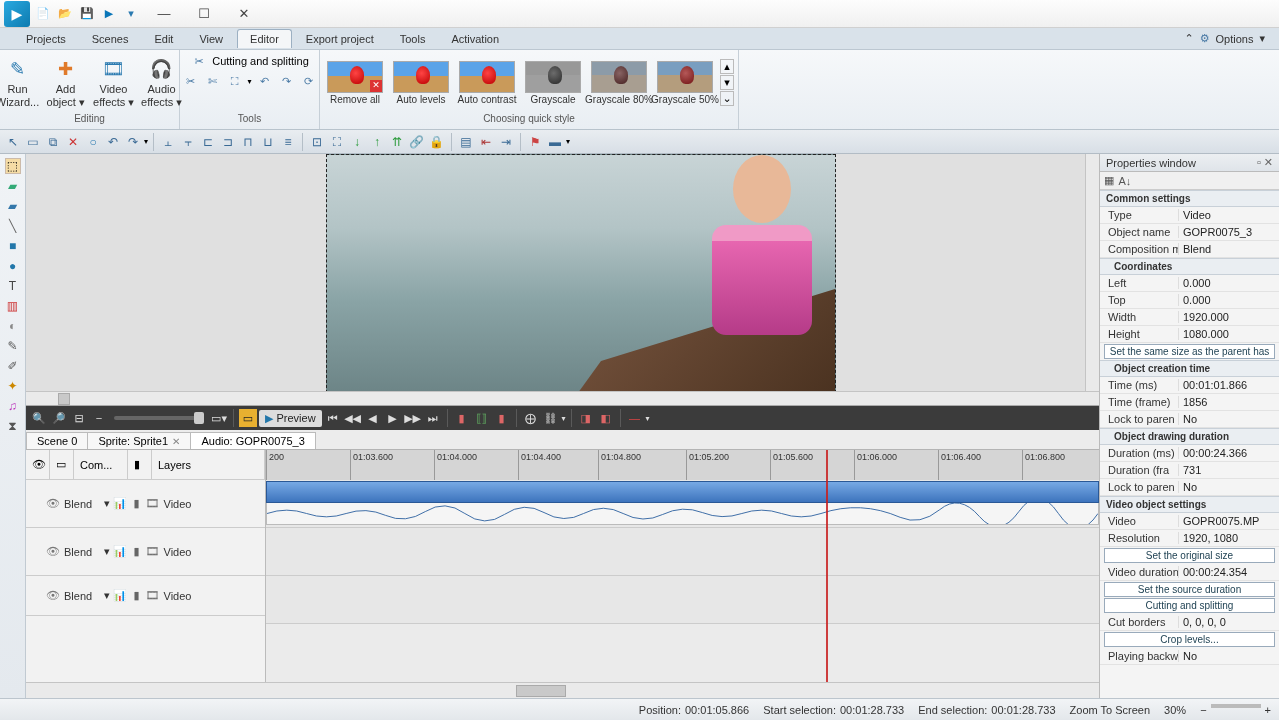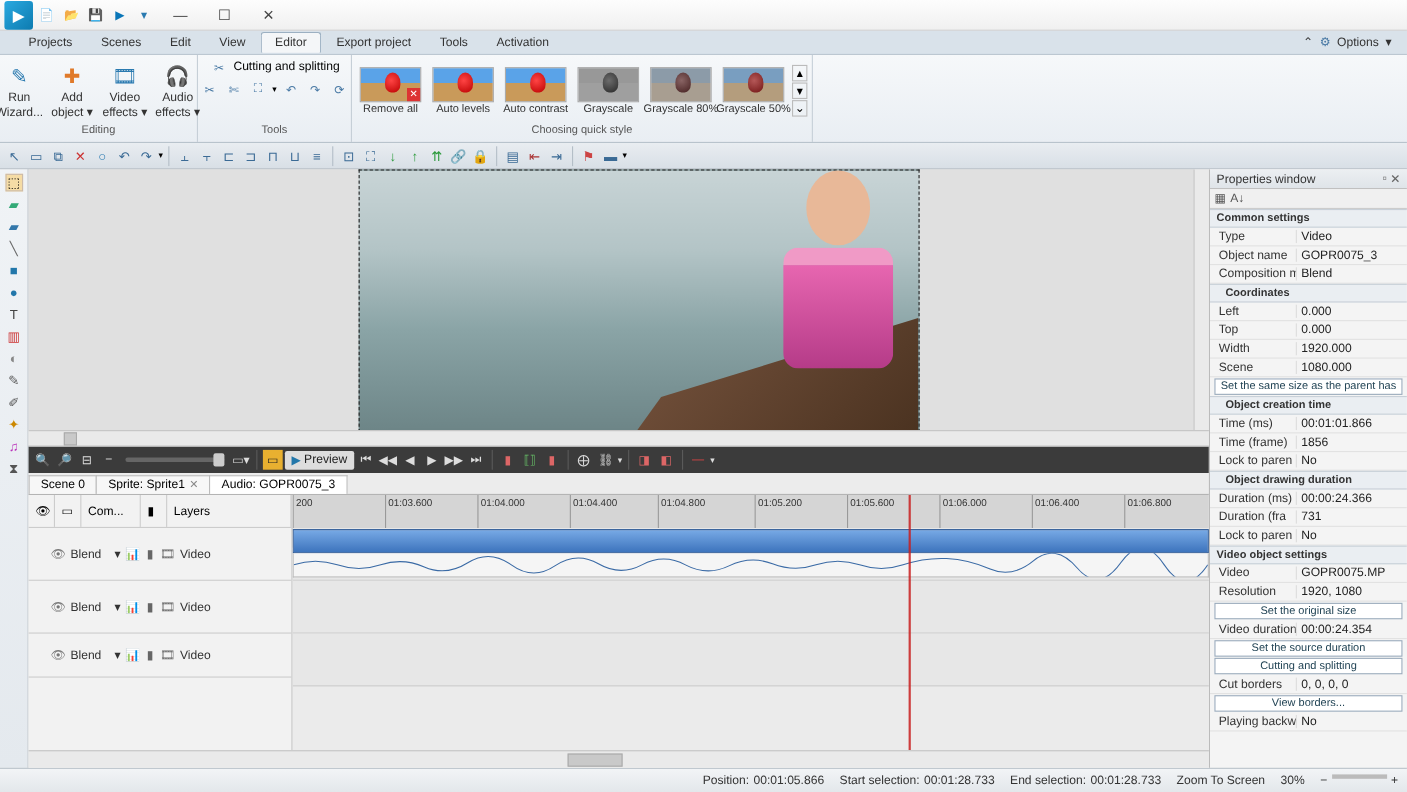--- a/index.html
+++ b/index.html
@@ -447,21 +447,21 @@
         </div>
       <div class="prow">
           <div class="pk">Top</div>
           <div class="pv">0.000</div>
         </div>
       <div class="prow">
           <div class="pk">Width</div>
           <div class="pv">1920.000</div>
         </div>
       <div class="prow">
-          <div class="pk">Scene</div>
+          <div class="pk">Height</div>
           <div class="pv">1080.000</div>
         </div>
       <div class="pbtn">Set the same size as the parent has</div>
       <div class="sect sub">Object creation time</div>
       <div class="prow">
           <div class="pk">Time (ms)</div>
           <div class="pv">00:01:01.866</div>
         </div>
       <div class="prow">
           <div class="pk">Time (frame)</div>
@@ -497,21 +497,21 @@
       <div class="prow">
           <div class="pk">Video duration</div>
           <div class="pv">00:00:24.354</div>
         </div>
       <div class="pbtn">Set the source duration</div>
       <div class="pbtn">Cutting and splitting</div>
       <div class="prow">
           <div class="pk">Cut borders</div>
           <div class="pv">0, 0, 0, 0</div>
         </div>
-      <div class="pbtn">View borders...</div>
+      <div class="pbtn">Crop levels...</div>
       <div class="prow">
           <div class="pk">Playing backwa</div>
           <div class="pv">No</div>
         </div>
     </div>
   </div>
 </div>
 
 <div class="status">
   <div class="grp">

